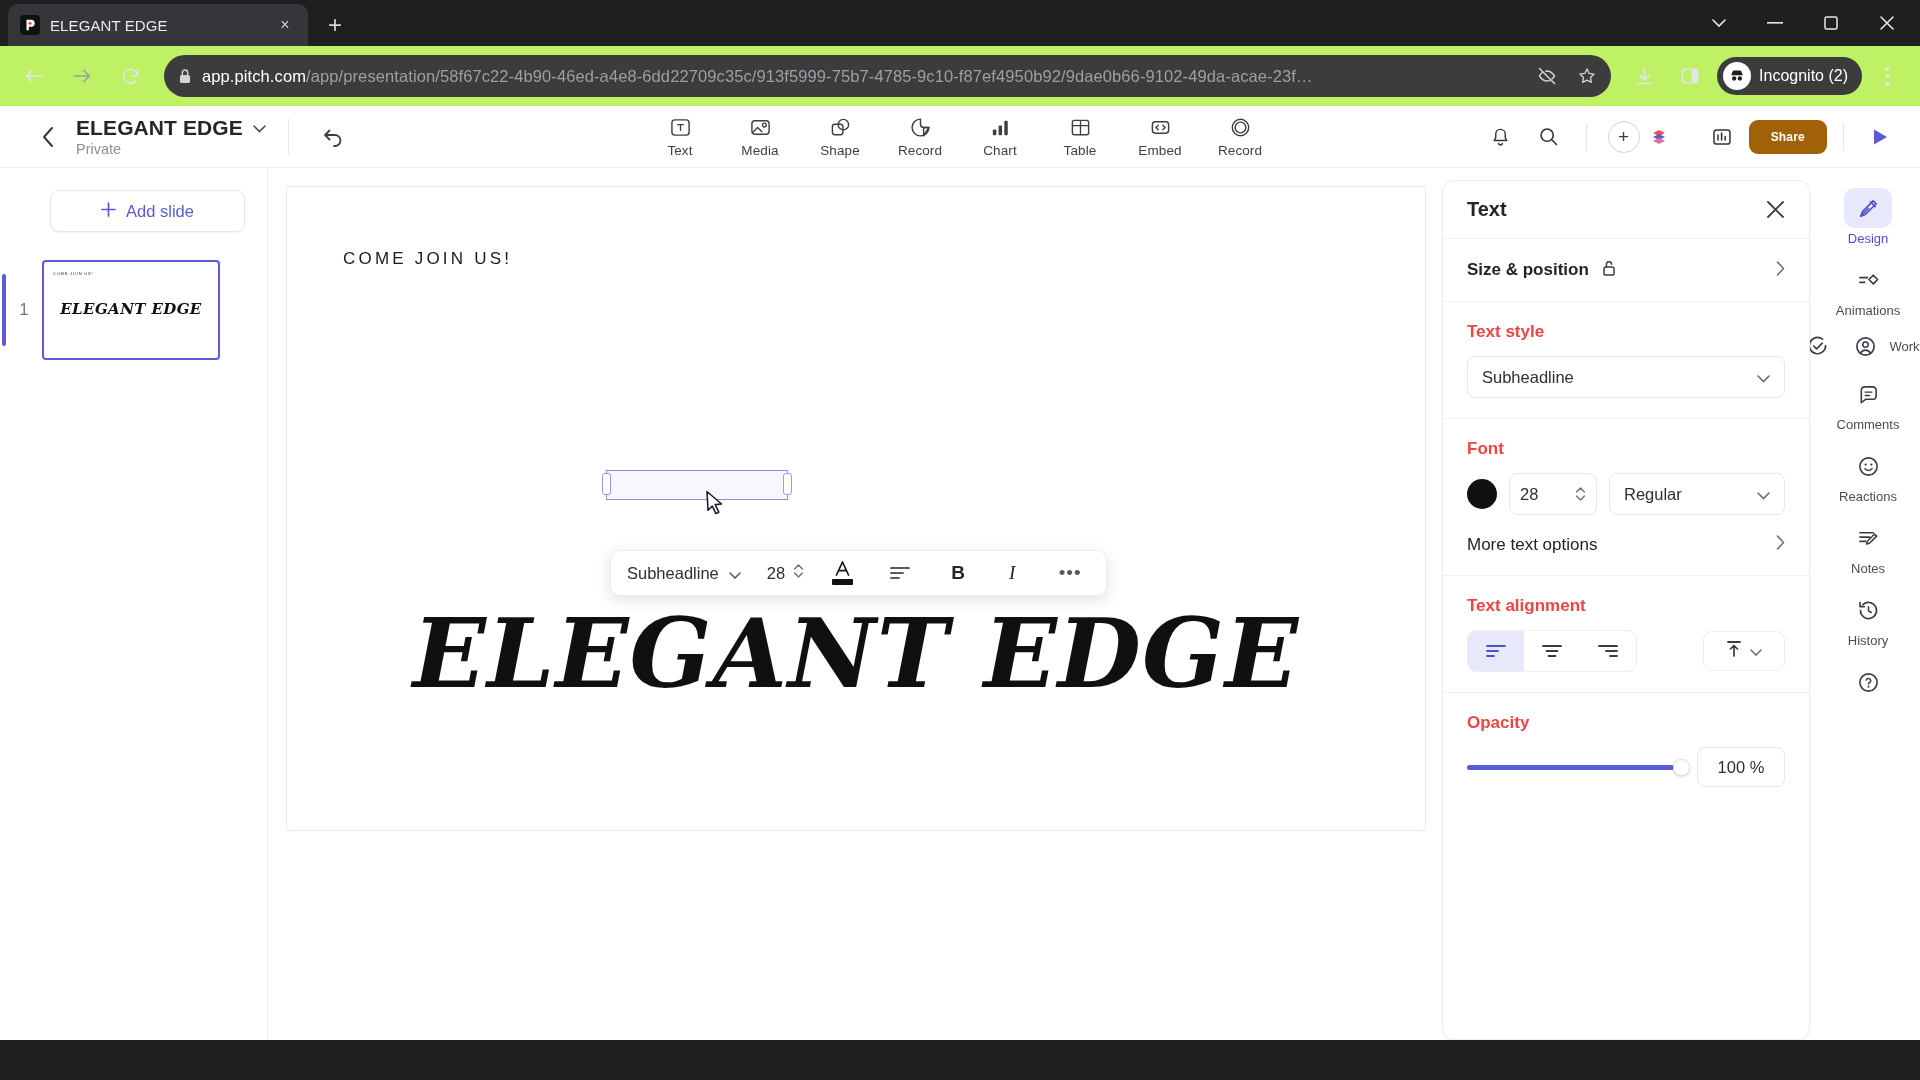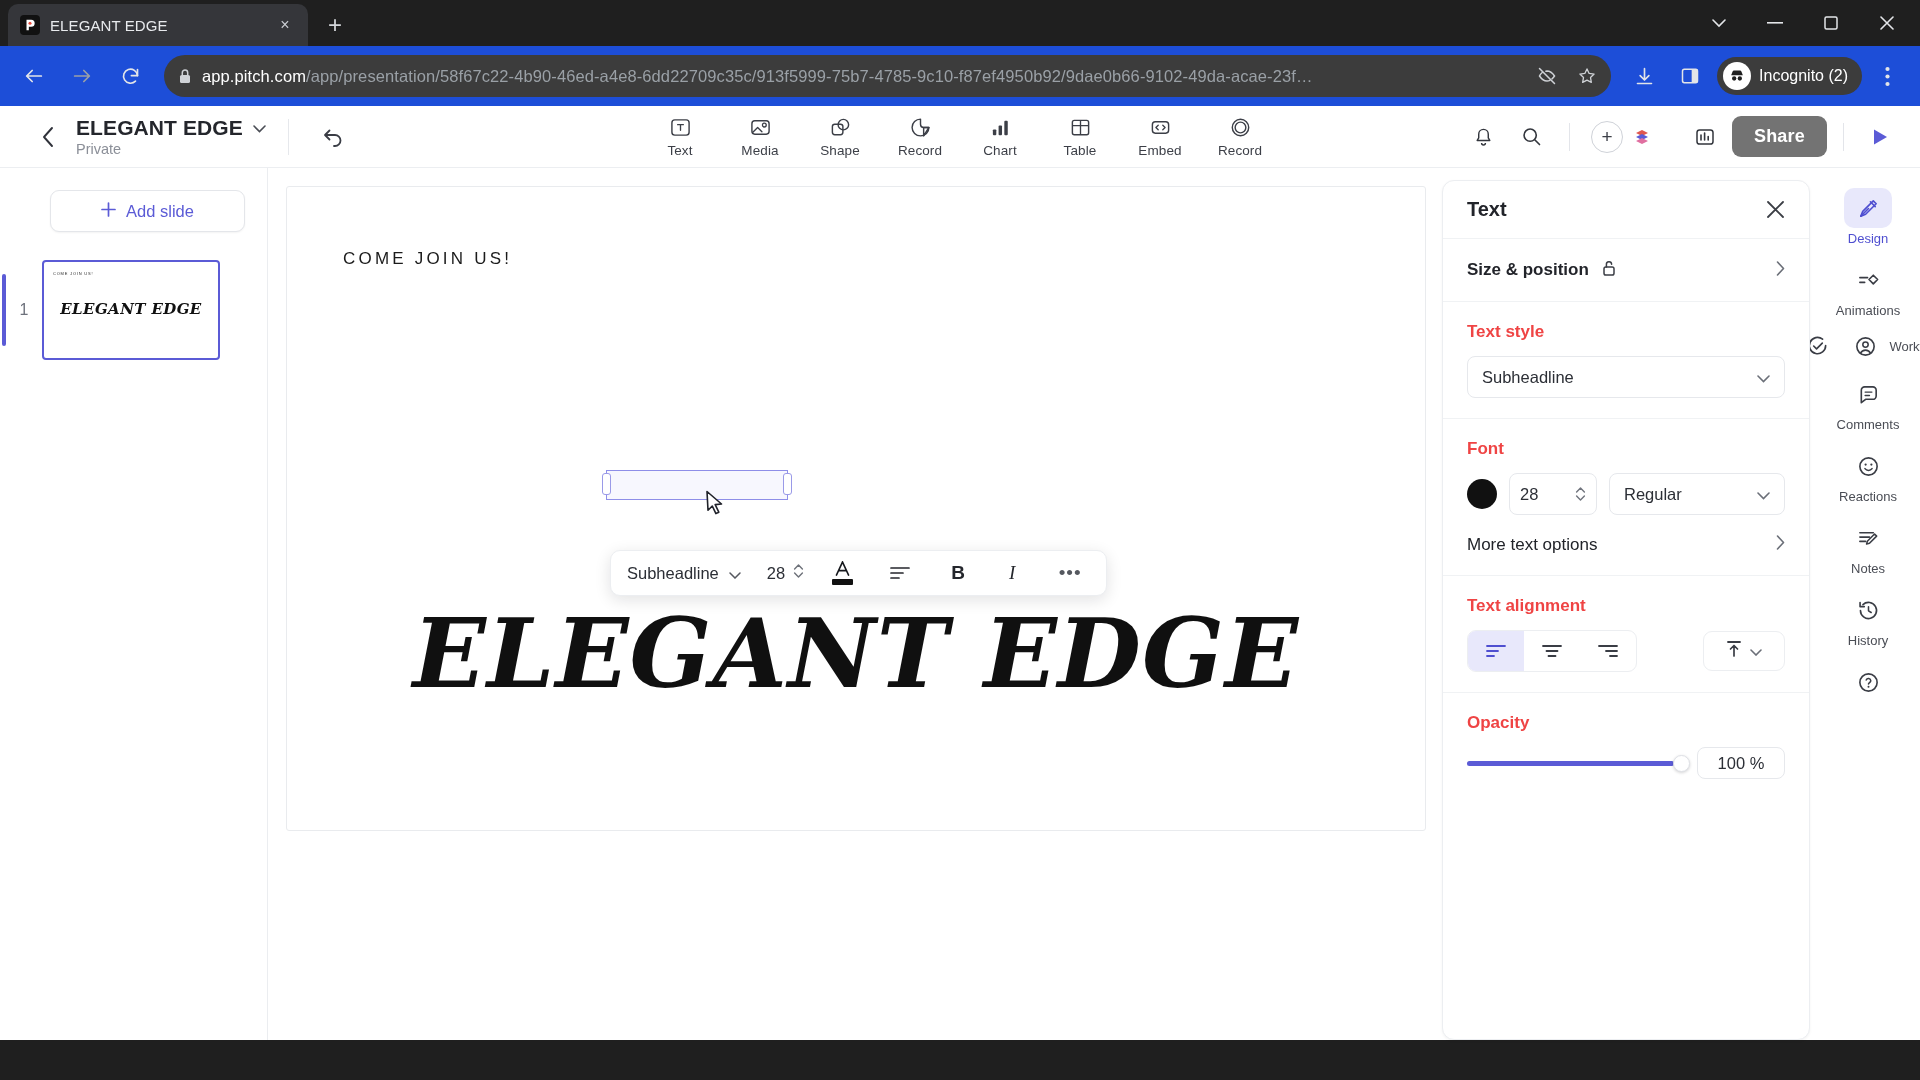--- a/index.html
+++ b/index.html
@@ -48,21 +48,21 @@
   .win-controls {
     position: absolute; right: 6px; top: 4px;
     display: flex; align-items: center; gap: 2px;
   }
   .win-btn {
     width: 54px; height: 38px; display: flex; align-items: center;
     justify-content: center; color: #e4e6e9;
   }
 
   .toolbar {
-    height: 60px; background: #1d4ed8;
+    height: 60px; background: #bef264;
     display: flex; align-items: center; gap: 4px; padding: 0 12px;
   }
   .nav-btn {
     width: 44px; height: 44px; border-radius: 50%;
     display: flex; align-items: center; justify-content: center;
     color: #e3e5e8; flex: 0 0 auto;
   }
   .omnibox {
     flex: 1; height: 42px; background: #3c3c3c; border-radius: 21px;
     display: flex; align-items: center; gap: 10px;
@@ -144,21 +144,21 @@
                padding-right: 20px; }
   .hr-icon { width:42px;height:42px;display:flex;align-items:center;
              justify-content:center;color:#33363d; }
   .hr-sep { width:1px;height:28px;background:#e3e5ea; margin:0 10px; }
   .add-circle {
     width:32px;height:32px;border-radius:50%;border:1.6px solid #cfd2d8;
     display:flex;align-items:center;justify-content:center;color:#3c3f47;
     font-size:19px;
   }
   .share-btn {
-    background:#737373; color:#fff; font-size:18px; font-weight:600;
+    background:#a16207; color:#fff; font-size:12px; font-weight:600;
     padding: 10px 22px; border-radius:9px; letter-spacing:.2px;
   }
   .play-btn { width:40px;height:40px;display:flex;align-items:center;
               justify-content:center;color:#5b5bd6; }
 
   
   .app-body { flex:1; display:flex; background:#ffffff; min-height:0; }
 
   .slides-pane {
     width: 268px; background:#ffffff; border-right:1px solid #ebedf0;
@@ -290,21 +290,21 @@
     gap:8px; color:#3a3d45;
   }
   .opacity-row { display:flex; align-items:center; gap: 14px; margin-top: 14px; }
   .op-track { flex:1; height:5px; background:#e6e8ec; border-radius:3px;
               position:relative; }
   .op-fill { position:absolute; left:0; top:0; height:5px; width:96%;
              background:#5b5bd6; border-radius:3px; }
   .op-knob { position:absolute; right:-7px; top:-6px; width:17px;height:17px;
              border-radius:50%; background:#fff; border:1px solid #dfe1e6;
              box-shadow:0 1px 3px rgba(16,18,24,.18); }
-  .op-val { width:88px;height:32px;border:1px solid #e6e8ec;border-radius:8px;
+  .op-val { width:88px;height:40px;border:1px solid #e6e8ec;border-radius:8px;
             display:flex;align-items:center;justify-content:center;
             font-size:16.5px;color:#2c2f36; }
 
   
   .rail { width: 104px; flex:0 0 104px; background:#ffffff;
           display:flex; flex-direction:column; align-items:center;
           padding-top: 14px; gap: 2px; }
   .rail-item { display:flex; flex-direction:column; align-items:center;
                gap:3px; width: 82px; padding: 6px 0; }
   .rail-ico { width: 48px; height: 40px; border-radius: 10px;

